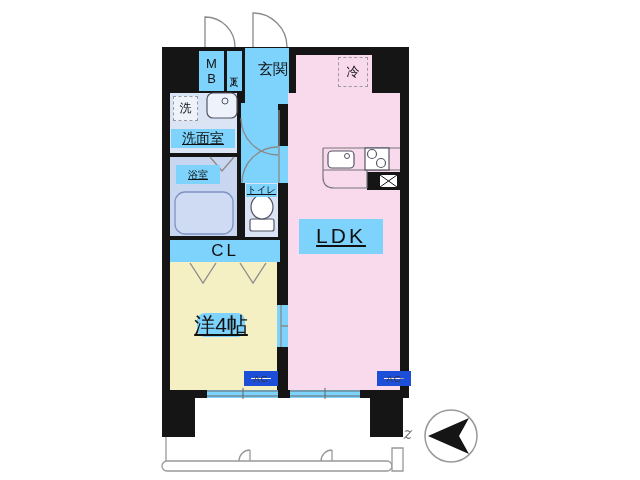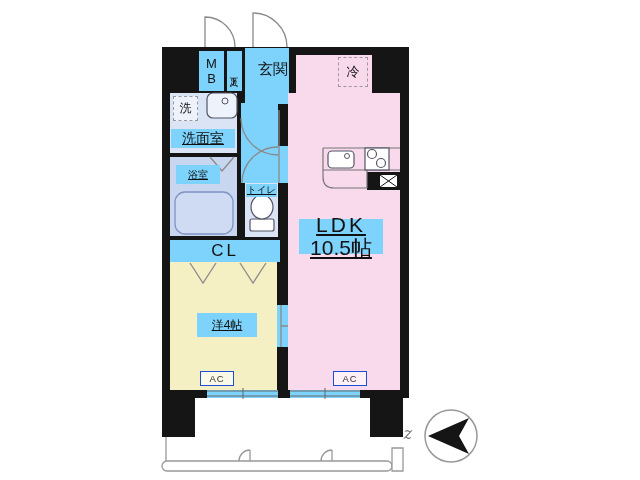--- a/index.html
+++ b/index.html
@@ -6,23 +6,23 @@
   #stage{position:relative;width:640px;height:480px;background:var(--c-background,#fff);
          font-family:"Liberation Sans","DejaVu Sans",sans-serif;overflow:hidden;}
   .abs{position:absolute;}
   .room{position:absolute;}
   .lbl{position:absolute;display:flex;align-items:center;justify-content:center;
        color:#111;white-space:nowrap;}
   .whitebox{background:#7dd3fc;text-decoration:underline;}
   .vert{writing-mode:vertical-rl;text-orientation:upright;}
   .dashedbox{position:absolute;border:1px dashed #9a9a9a;display:flex;align-items:center;
              justify-content:center;color:#111;box-sizing:border-box;}
-  .acbox{position:absolute;border:1px solid #1d4ed8;background:rgba(255,255,255,0.6);
+  .acbox{position:absolute;border:7px solid #1d4ed8;background:rgba(255,255,255,0.6);
          display:flex;align-items:center;justify-content:center;font-size:9.5px;color:#333;
-         box-sizing:border-box;letter-spacing:1px;}
+         box-sizing:border-box;letter-spacing:1px;margin-left:44px;}
   #wall-unit{background:var(--c-wall,#151515);}
   .pillar{background:var(--c-wall,#151515);}
   #room-ldk-main,#room-ldk-top{background:var(--c-ldk,#f9d9ec);}
   #room-western{background:var(--c-western_room,#f5f0c3);}
   #room-bathroom{background:var(--c-bathroom,#c9d6f0);}
   #room-washroom,#room-toilet{background:var(--c-washroom,#dbe4f5);}
   #ldk-label{flex-direction:column;line-height:1.08;}
   svg{position:absolute;left:0;top:0;pointer-events:none;}
   .zmark{font-family:"DejaVu Serif","Liberation Serif",serif;font-style:italic;color:#777;}
 </style>
@@ -105,22 +105,21 @@
 
   <div class="lbl vert" style="left:199px;top:53px;width:25px;height:36px;font-size:13px;">MB</div>
   <div class="lbl vert" style="left:227px;top:52px;width:15px;height:38px;font-size:8.5px;">下足入</div>
   <div class="lbl" style="left:253px;top:61px;width:40px;height:17px;font-size:15px;">玄関</div>
   <div class="dashedbox" style="left:338px;top:57px;width:30px;height:30px;font-size:13px;">冷</div>
   <div class="dashedbox" style="left:173px;top:96px;width:25px;height:25px;font-size:12px;background:#eef2fb;">洗</div>
   <div class="lbl whitebox" style="left:171px;top:129px;width:64px;height:19px;font-size:14px;">洗面室</div>
   <div class="lbl whitebox" style="left:176px;top:165px;width:44px;height:19px;font-size:10px;">浴室</div>
   <div class="lbl whitebox" style="left:246px;top:184px;width:31px;height:13px;font-size:9.5px;">トイレ</div>
   <div class="lbl" style="left:170px;top:241px;width:110px;height:20px;font-size:17px;letter-spacing:3px;">CL</div>
-  <div class="lbl whitebox" style="left:197px;top:313px;width:60px;height:24px;font-size:12px;">洋4帖</div>
+  <div class="lbl whitebox" style="left:197px;top:313px;width:48px;height:24px;font-size:21px;border-radius:8px;">洋4帖</div>
   <div class="lbl whitebox" id="ldk-label" style="left:299px;top:219px;width:84px;height:35px;font-size:21px;">
     <span style="letter-spacing:3px;">LDK</span>
-    <span>10.5帖</span>
   </div>
   <div class="acbox" style="left:200px;top:371px;width:34px;height:15px;">AC</div>
   <div class="acbox" style="left:333px;top:371px;width:34px;height:15px;">AC</div>
   <div class="lbl zmark" style="left:399px;top:424px;width:18px;height:18px;font-size:16px;">z</div>
 
 </div>
 
 </body></html>

